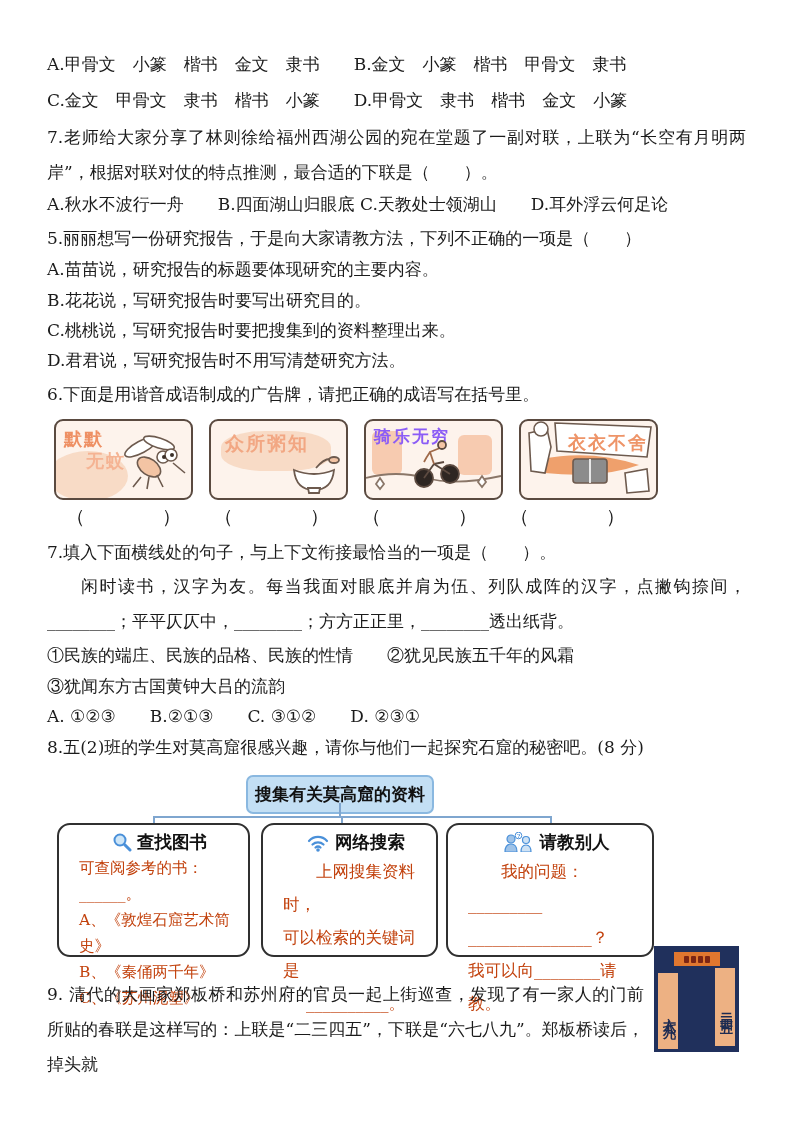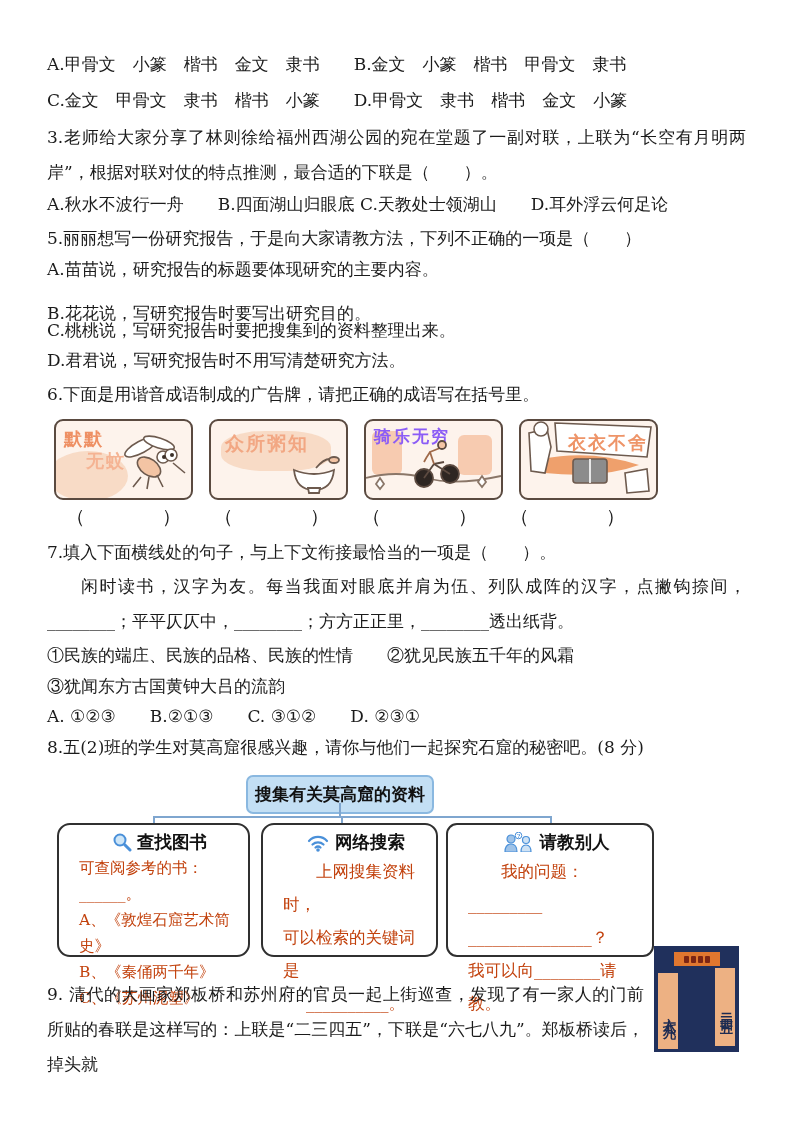--- a/index.html
+++ b/index.html
@@ -38,26 +38,26 @@
   svg{display:block;}
 </style>
 </head>
 <body>
 
 <div class="page">
 
   <div class="abs txt" style="left:47px;top:49px;">A.甲骨文　小篆　楷书　金文　隶书　　B.金文　小篆　楷书　甲骨文　隶书</div>
   <div class="abs txt" style="left:47px;top:85px;">C.金文　甲骨文　隶书　楷书　小篆　　D.甲骨文　隶书　楷书　金文　小篆</div>
 
-  <div class="abs txt just" style="left:47px;top:120px;width:699px;">3.老师给大家分享了林则徐给福州西湖公园的宛在堂题了一副对联，上联为“长空有月明两岸”，根据对联对仗的特点推测，最合适的下联是（　　）。</div>
+  <div class="abs txt just" style="left:47px;top:120px;width:699px;">7.老师给大家分享了林则徐给福州西湖公园的宛在堂题了一副对联，上联为“长空有月明两岸”，根据对联对仗的特点推测，最合适的下联是（　　）。</div>
   <div class="abs txt" style="left:47px;top:189px;">A.秋水不波行一舟　　B.四面湖山归眼底 C.天教处士领湖山　　D.耳外浮云何足论</div>
 
   <div class="abs txt" style="left:47px;top:223px;">5.丽丽想写一份研究报告，于是向大家请教方法，下列不正确的一项是（　　）</div>
   <div class="abs txt" style="left:47px;top:254px;">A.苗苗说，研究报告的标题要体现研究的主要内容。</div>
-  <div class="abs txt" style="left:47px;top:298px;">B.花花说，写研究报告时要写出研究目的。</div>
+  <div class="abs txt" style="left:47px;top:285px;">B.花花说，写研究报告时要写出研究目的。</div>
   <div class="abs txt" style="left:47px;top:315px;">C.桃桃说，写研究报告时要把搜集到的资料整理出来。</div>
   <div class="abs txt" style="left:47px;top:345px;">D.君君说，写研究报告时不用写清楚研究方法。</div>
 
   <div class="abs txt" style="left:47px;top:379px;">6.下面是用谐音成语制成的广告牌，请把正确的成语写在括号里。</div>
 
   <div class="abs boards-row">
 
     <div class="board">
       <span class="blob" style="left:-8px;top:30px;width:80px;height:50px;"></span>
       <span class="pun" style="left:8px;top:6px;font-size:18px;color:#ee8f63;">默默</span>
@@ -181,21 +181,21 @@
         </g>
         <circle cx="12" cy="17" r="1.8" fill="#4a90d9"></circle>
       </svg>
       <span>网络搜索</span>
     </div>
     <div class="dline" style="line-height:33px;font-size:16.5px;text-indent:2em;">上网搜集资料时，</div>
     <div class="dline" style="line-height:33px;font-size:16.5px;">可以检索的关键词是</div>
     <div class="dline" style="line-height:33px;font-size:16.5px;text-align:center;">__________。</div>
   </div>
 
-  <div class="abs dbox" style="left:446px;top:823px;width:208px;height:134px;border-radius:11px;">
+  <div class="abs dbox" style="left:446px;top:823px;width:208px;height:134px;">
     <div class="title">
       <svg width="32" height="20" viewBox="0 0 32 20">
         <circle cx="8" cy="7" r="4" fill="#9fc3e8" stroke="#4a90d9" stroke-width="1.2"></circle>
         <path d="M2 20 Q2 12 8 12 Q14 12 14 20 Z" fill="#9fc3e8" stroke="#4a90d9" stroke-width="1.2"></path>
         <circle cx="23" cy="8" r="3.5" fill="#cfe2f4" stroke="#4a90d9" stroke-width="1.2"></circle>
         <path d="M18 20 Q18 13 23 13 Q28 13 28 20 Z" fill="#cfe2f4" stroke="#4a90d9" stroke-width="1.2"></path>
         <circle cx="15.5" cy="3.5" r="3.3" fill="#fff" stroke="#4a90d9" stroke-width="1"></circle>
         <text x="15.5" y="5.6" font-size="5.5" text-anchor="middle" fill="#4a90d9" font-weight="bold">?</text>
       </svg>
       <span>请教别人</span>

